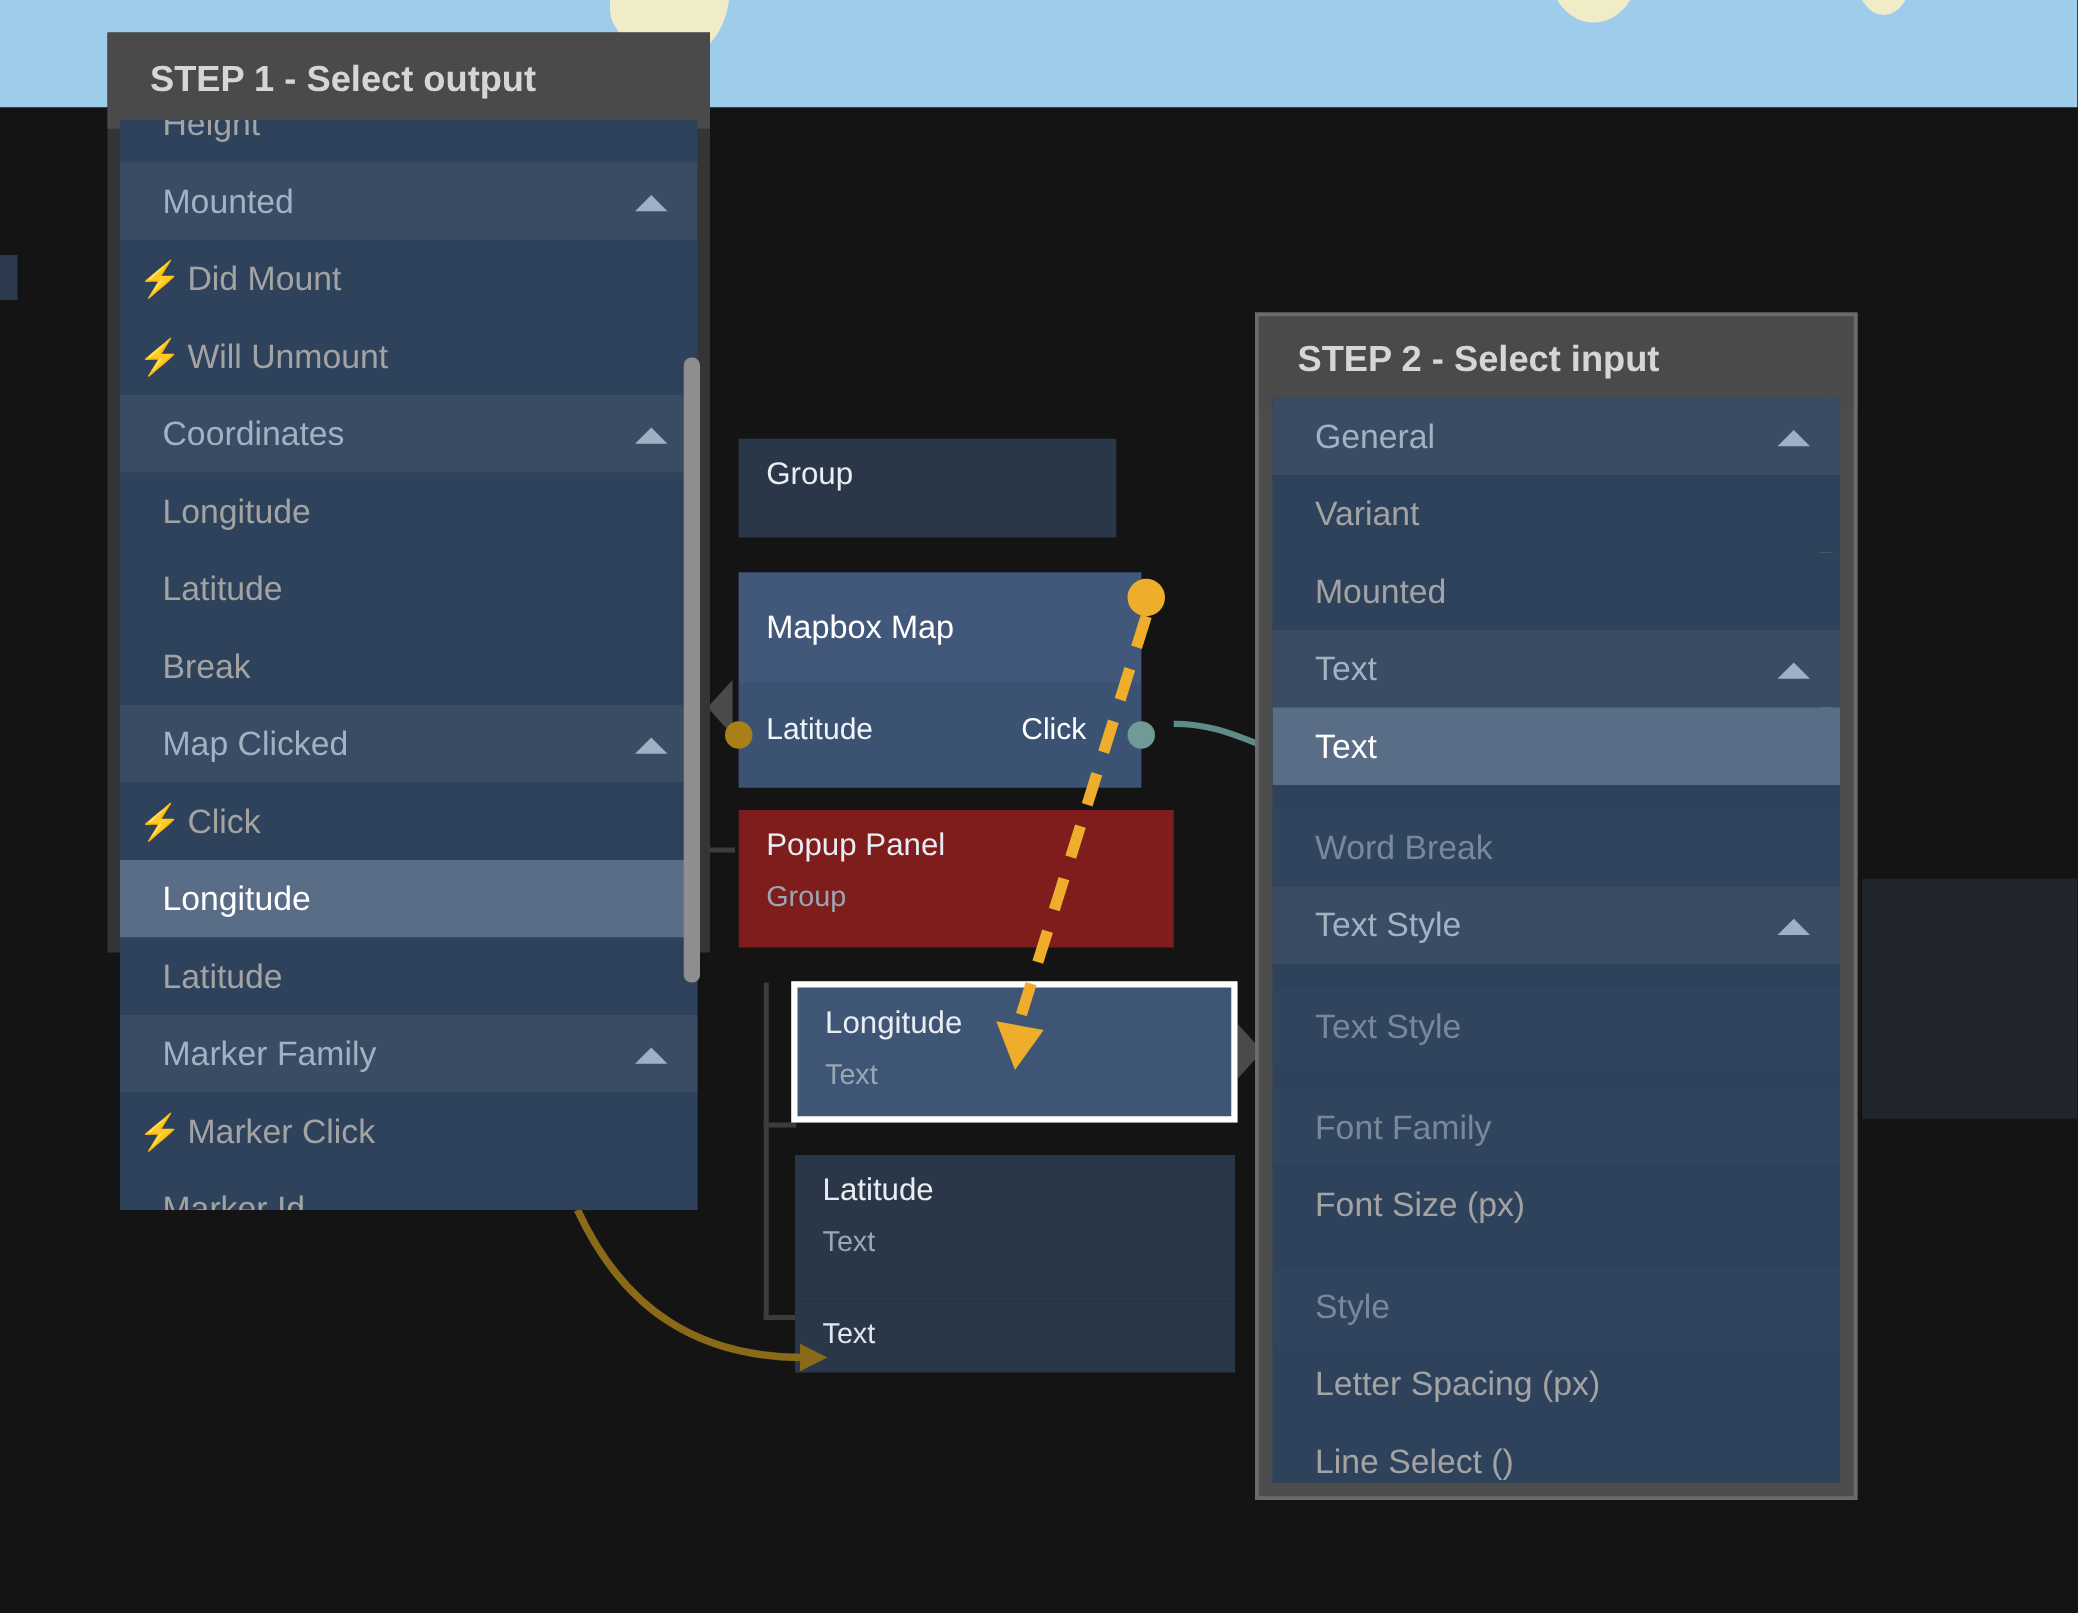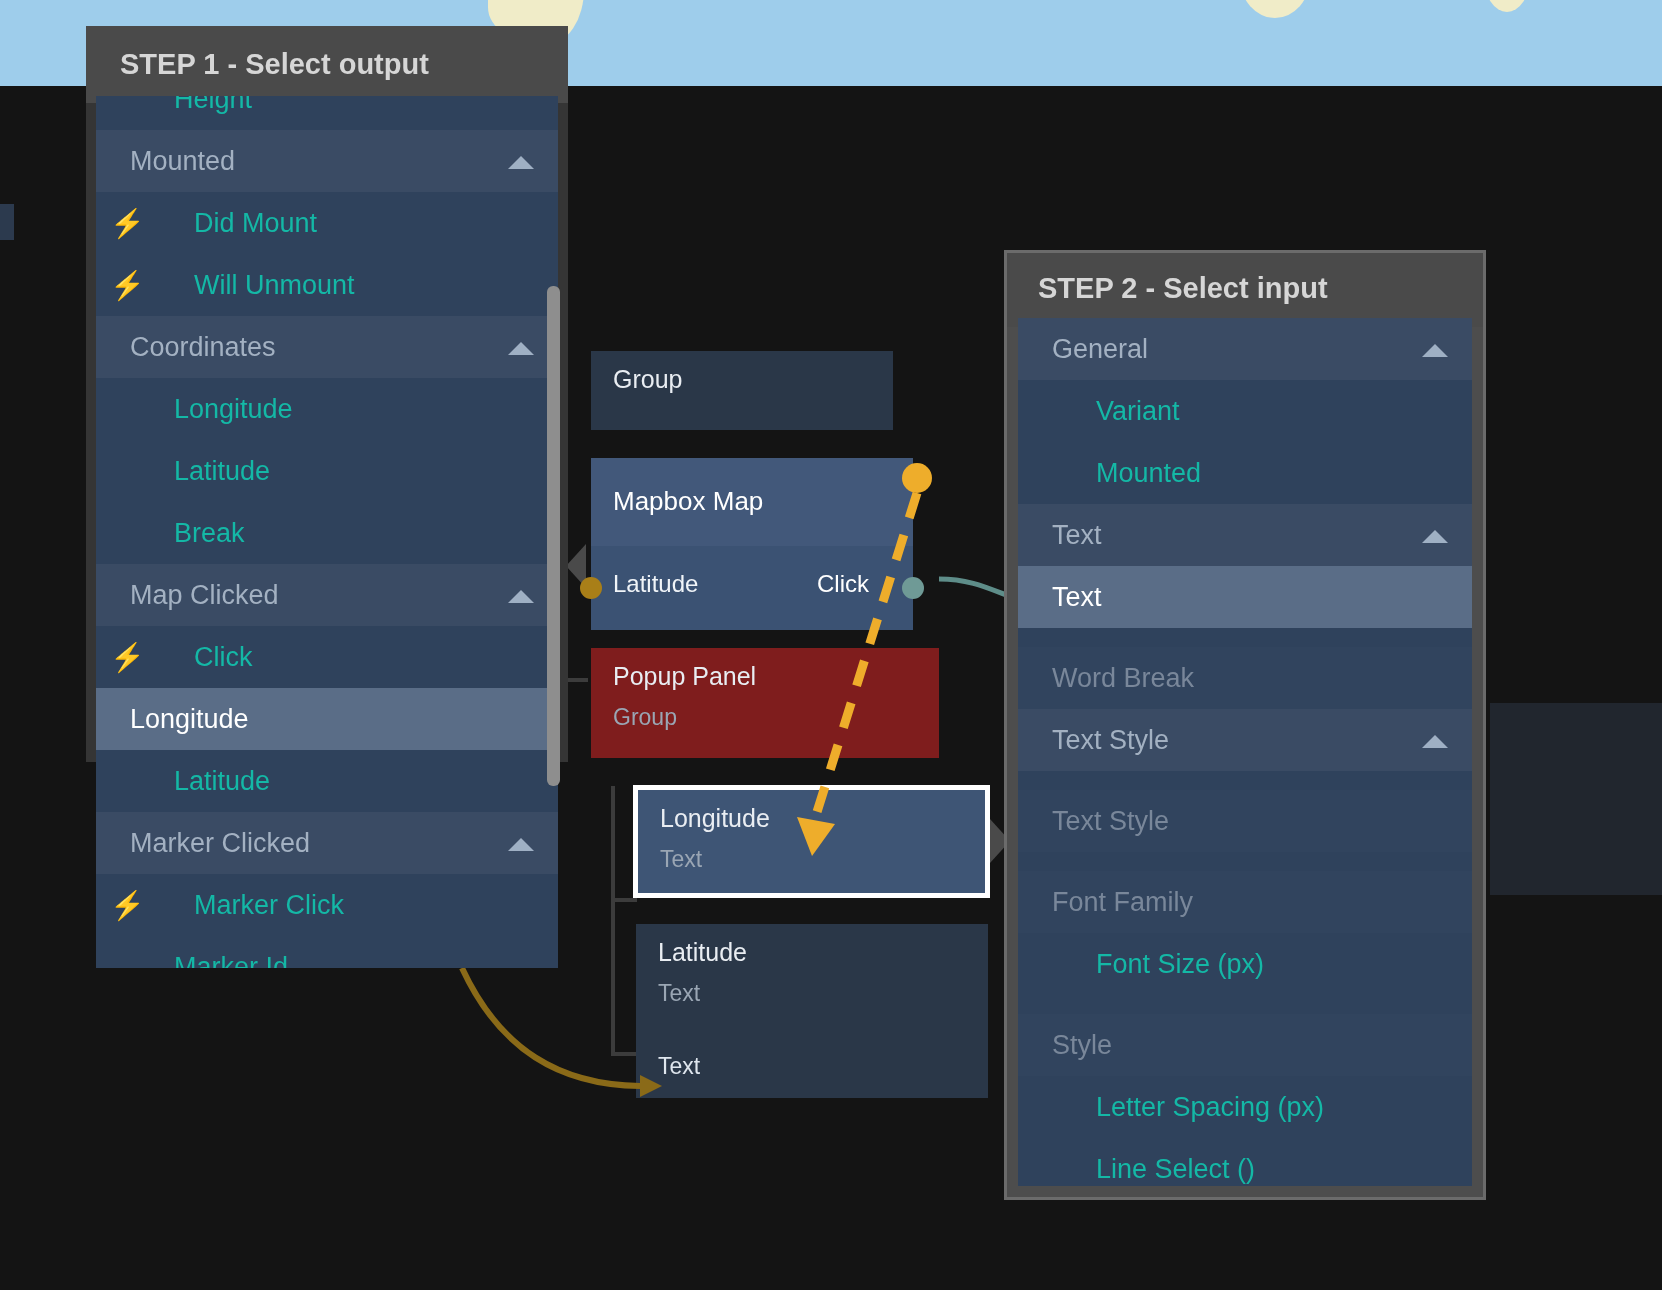--- a/index.html
+++ b/index.html
@@ -127,21 +127,21 @@
     border-left: 13px solid transparent; border-right: 13px solid transparent;
     border-bottom: 13px solid #9fb0c4;
   }
   .row .bolt { width: 44px; text-align: center; font-size: 28px; color: #e7ecf2; flex: none; }
   .row .txt { font-size: 27px; }
 
   
   .r-group { background: #3a4b64; }
   .r-group .txt { color: #a3b1c2; }
   .r-item  { background: #2f425c; }
-  .r-item .txt { color: #14b8a6; margin-left: 44px; }
+  .r-item .txt { color: #a3a3a3; }
   .r-item-sel { background: #5a6d87; }
   .r-item-sel .txt { color: #ffffff; }
   .r-item-dis { background: #31445e; margin-top: 19px; }
   .r-item-dis .txt { color: #79879a; }
 
   
   .p1 { left: 86px; top: 26px; width: 482px; height: 736px; background: #353535; }
   .p1 .panel-list {
     position: absolute; left: 10px; top: 70px; width: 462px; height: 872px;
     background: #2f425c;
@@ -282,21 +282,21 @@
           <span class="bolt">⚡</span>
           <span class="txt">Click</span>
         </div>
         <div class="row r-item-sel">
           <span class="txt">Longitude</span>
         </div>
         <div class="row r-item">
           <span class="txt">Latitude</span>
         </div>
         <div class="row r-group">
-          <span class="txt">Marker Clicked</span>
+          <span class="txt">Marker Family</span>
           <span class="caret"></span>
         </div>
         <div class="row r-item indent">
           <span class="bolt">⚡</span>
           <span class="txt">Marker Click</span>
         </div>
         <div class="row r-item">
           <span class="txt">Marker Id</span>
         </div>
       </div>

